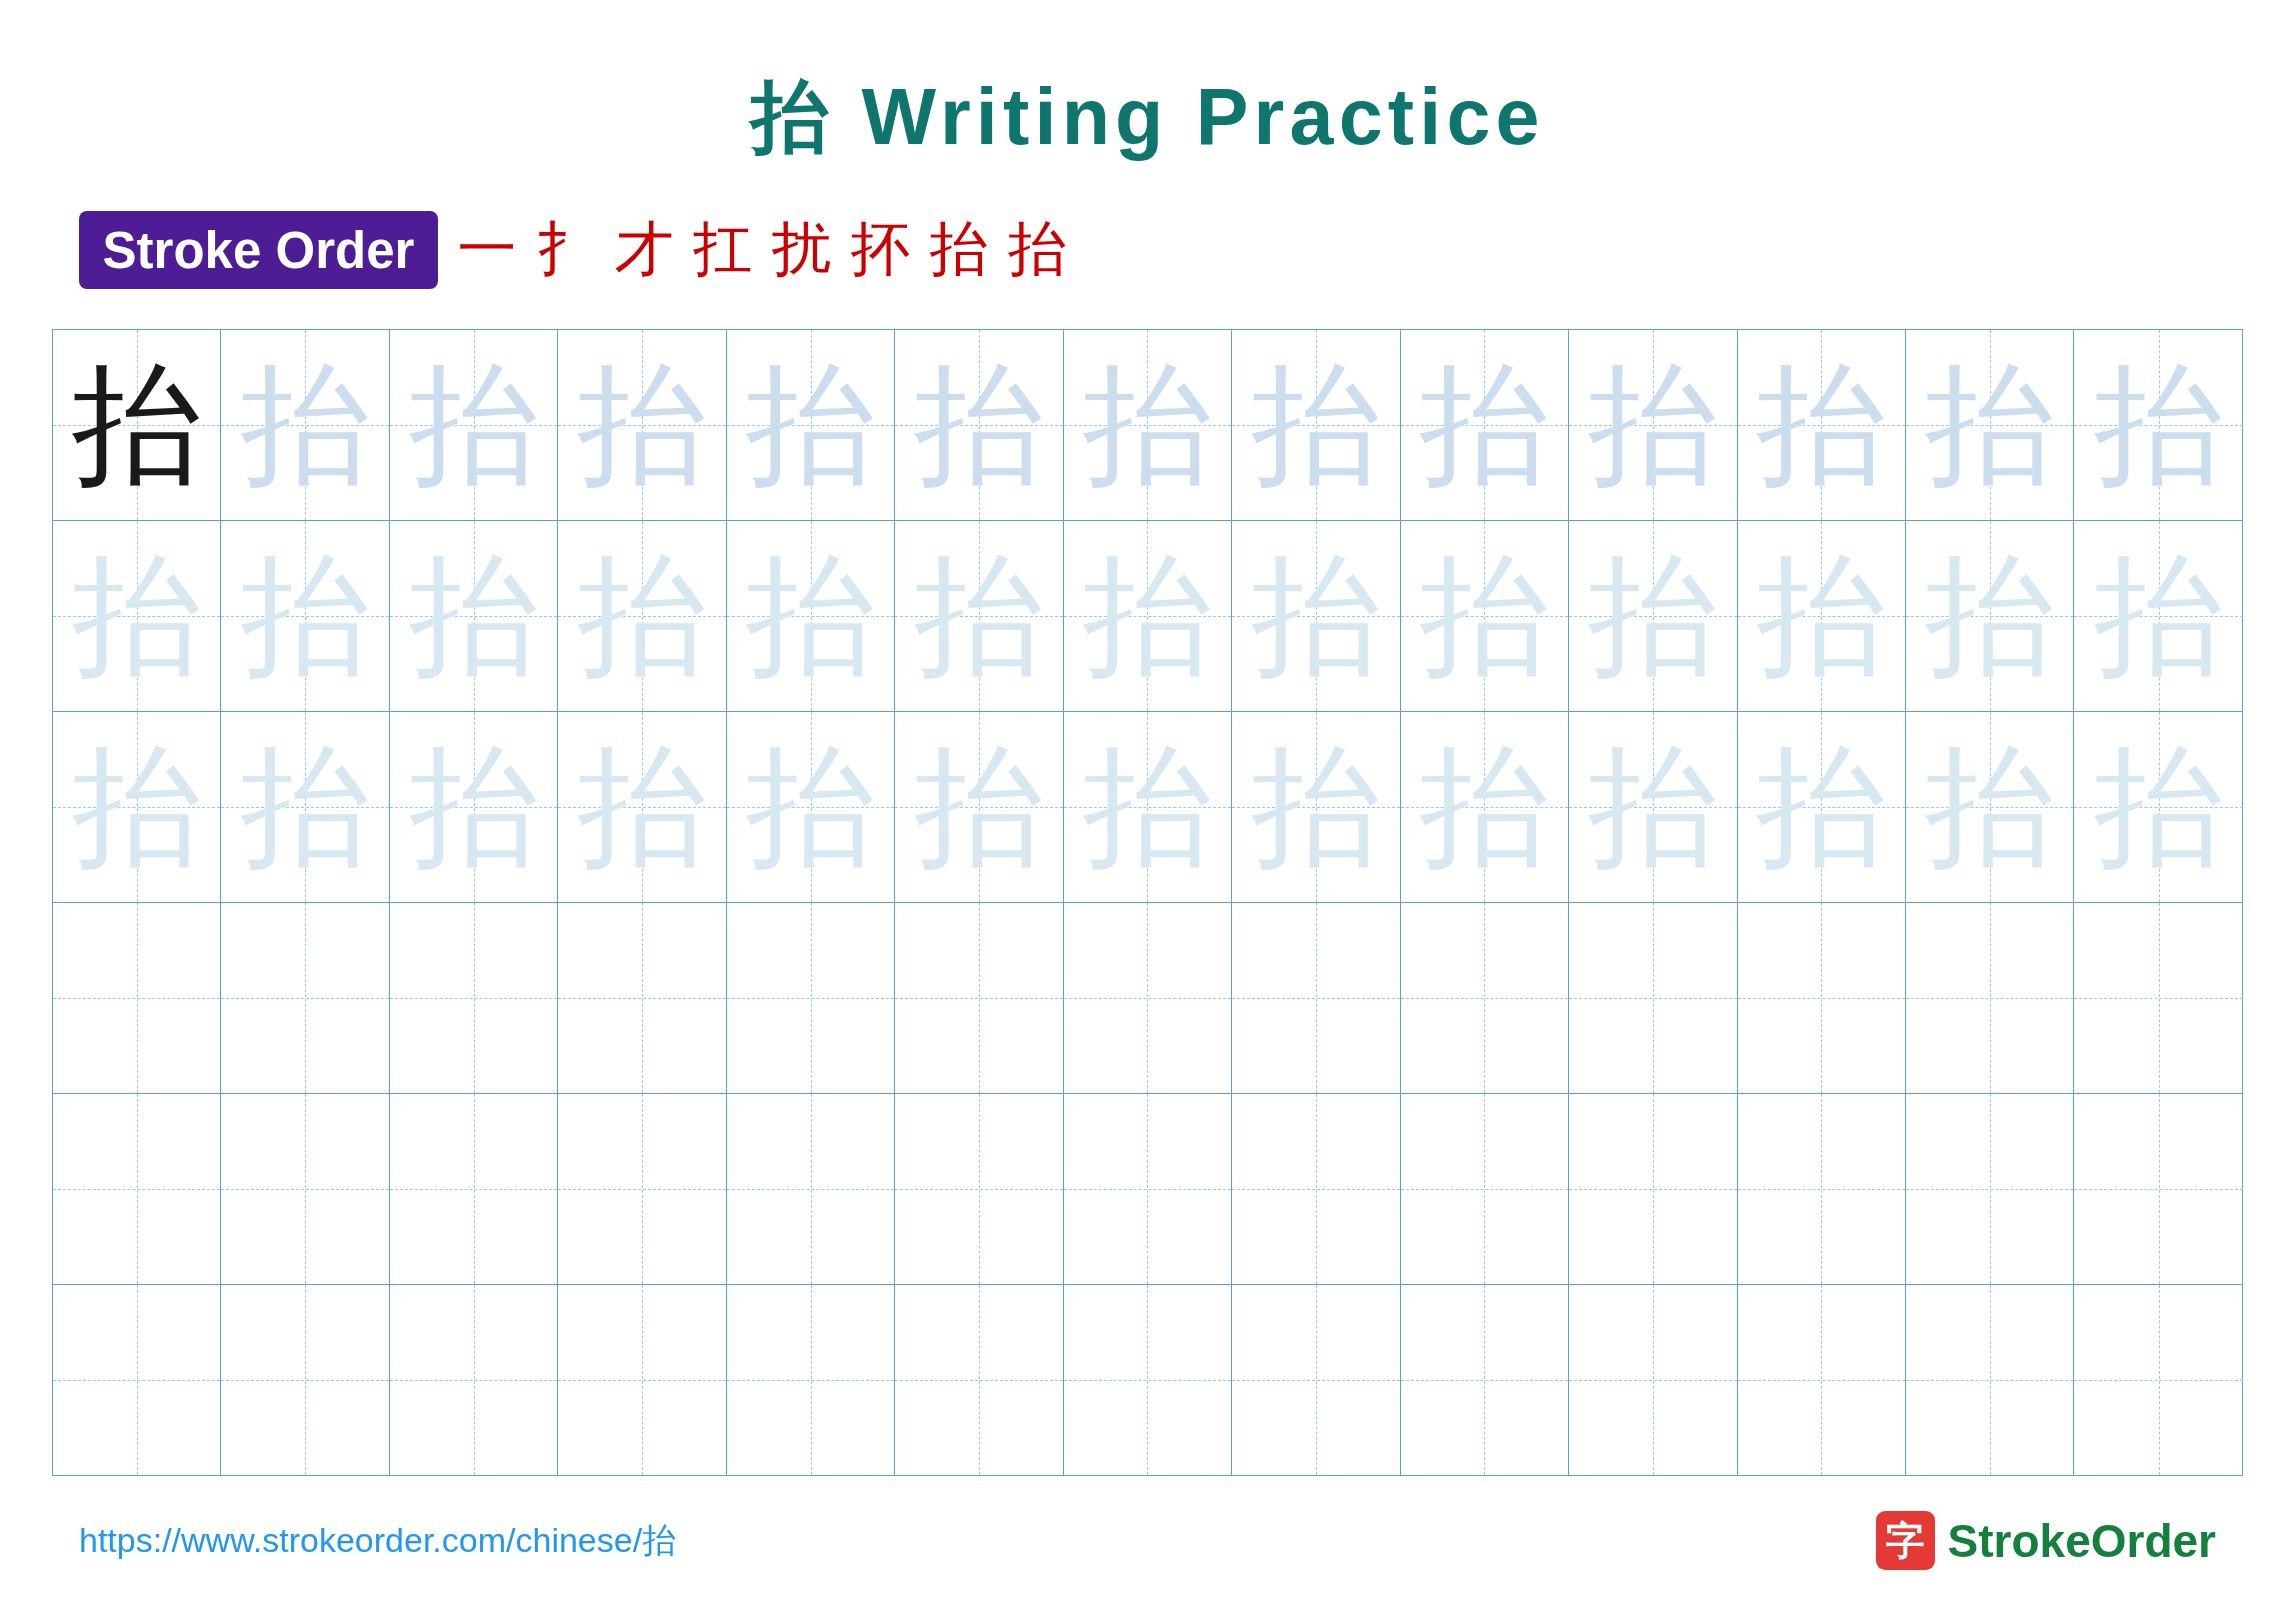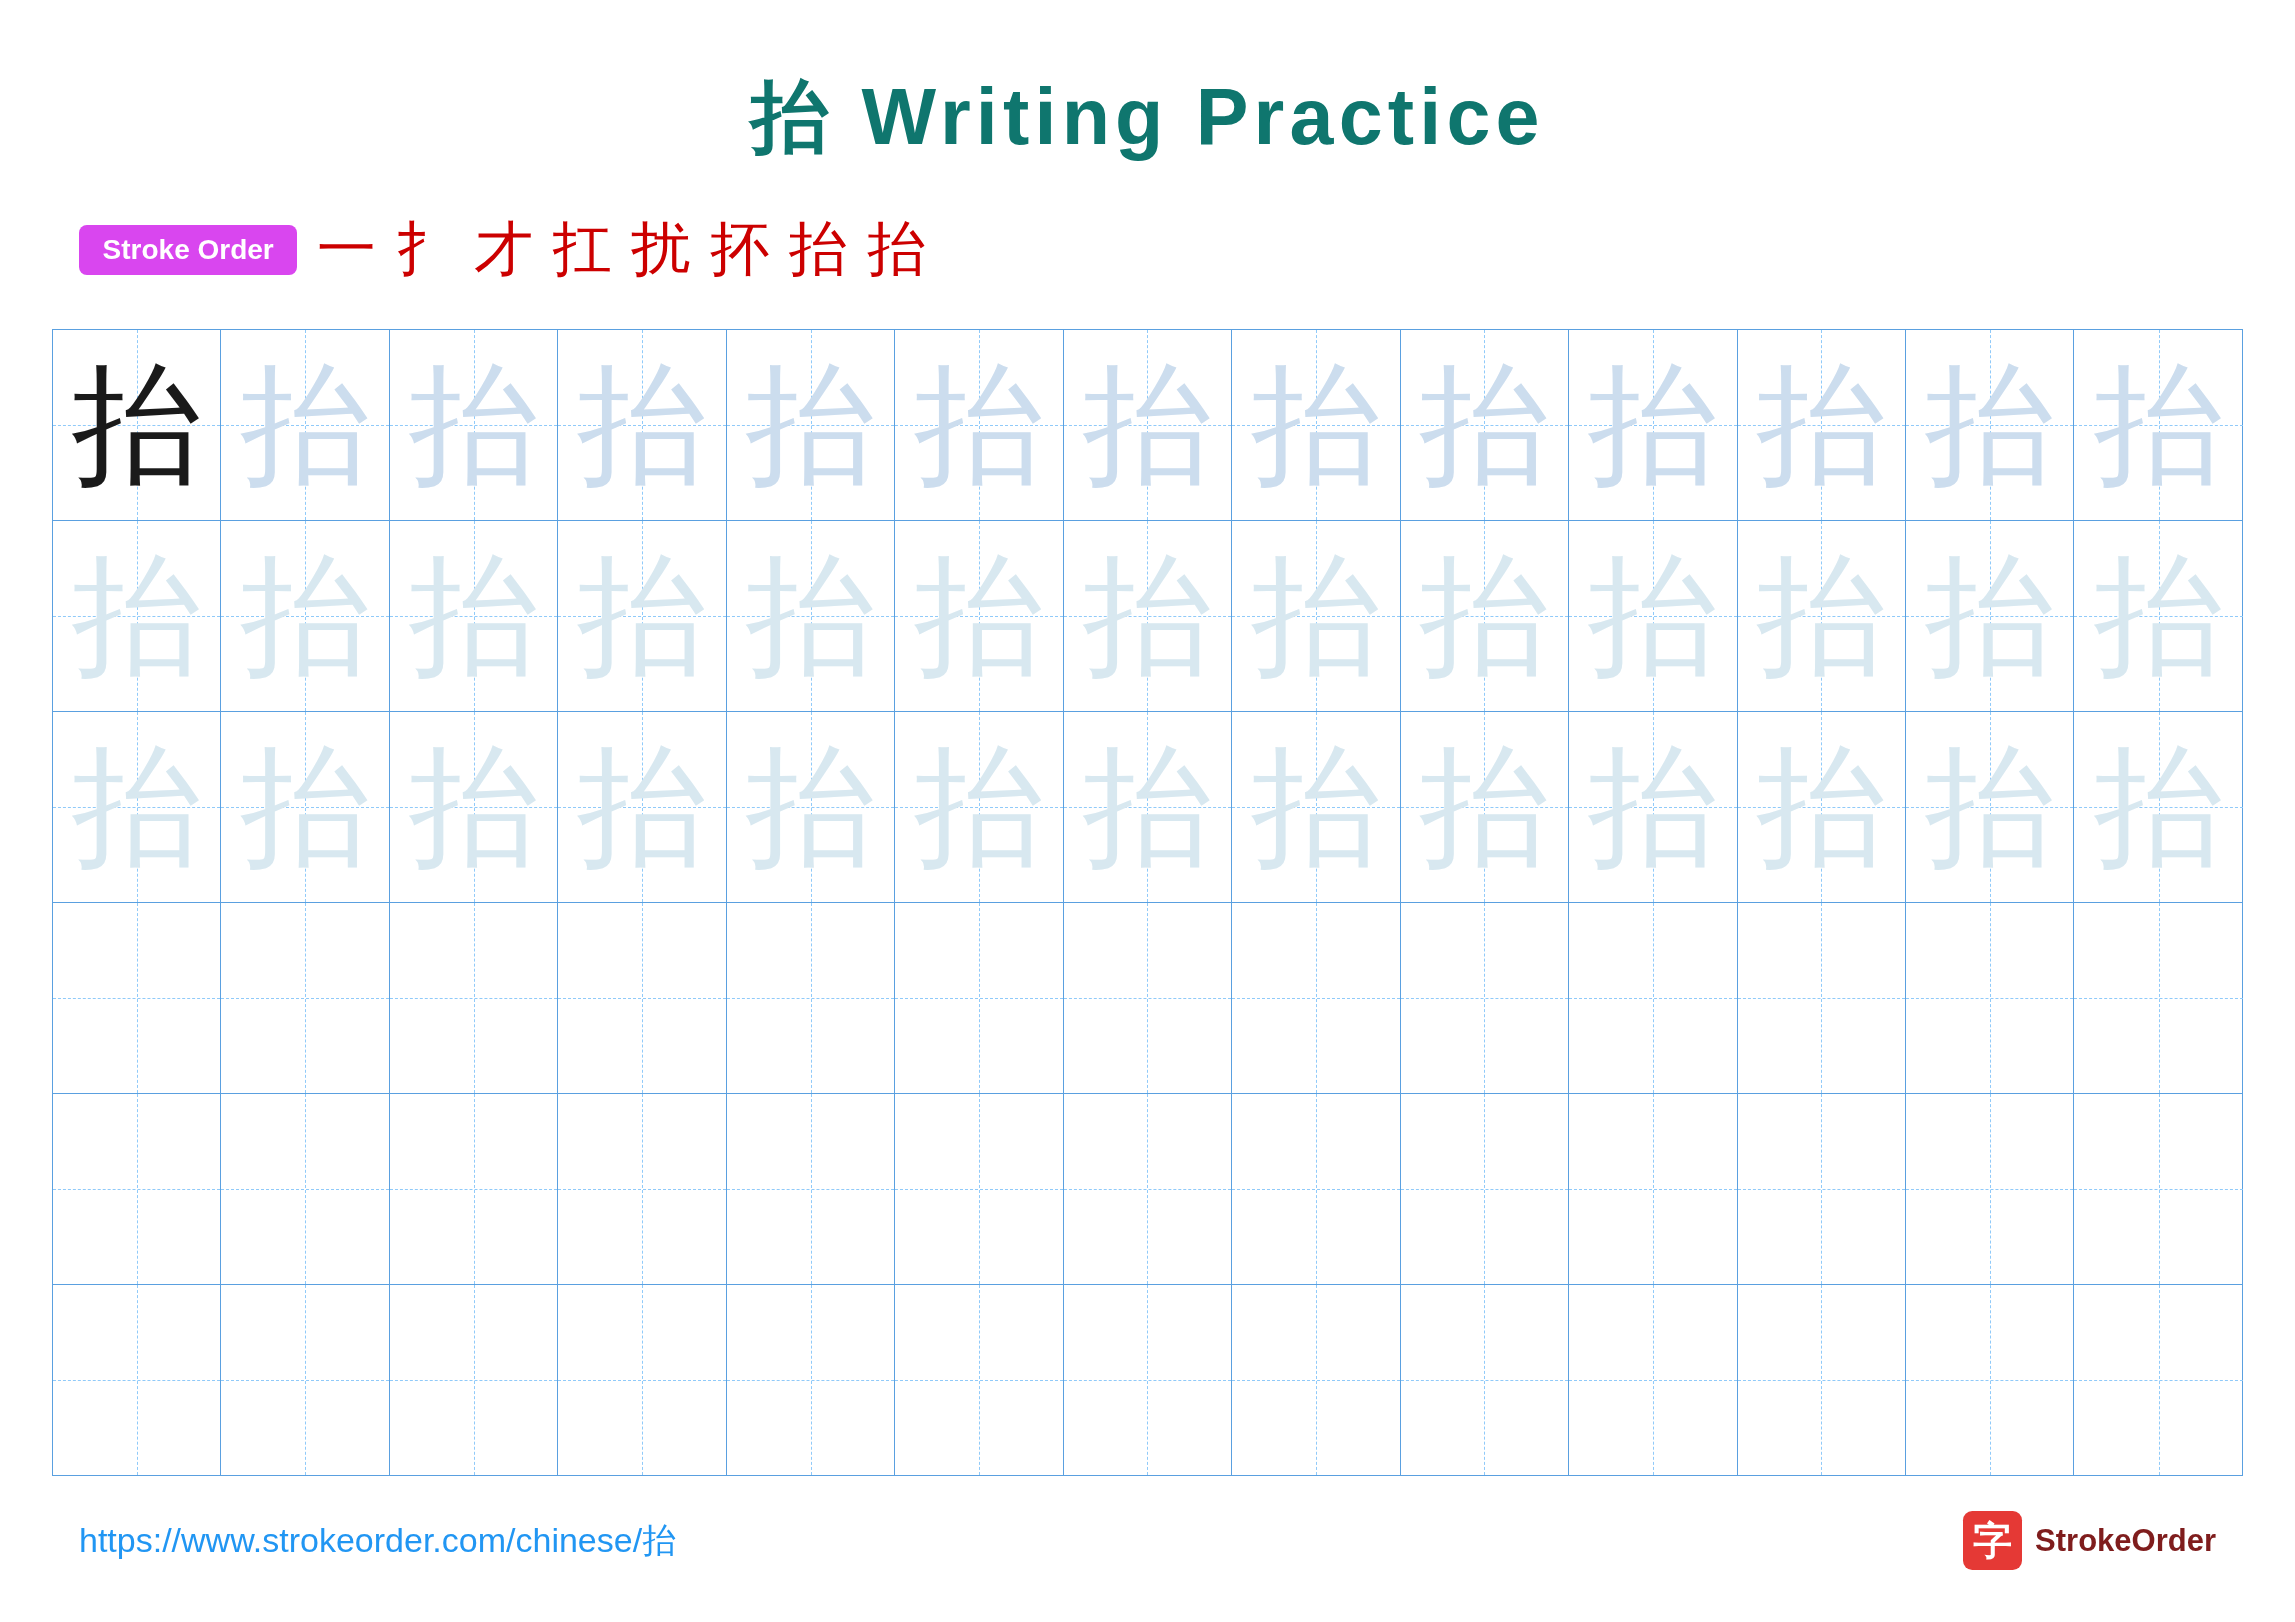--- a/index.html
+++ b/index.html
@@ -22,23 +22,23 @@
     }
 
     .stroke-order-section {
       display: flex;
       align-items: center;
       padding: 39px 79px 26px 79px;
       gap: 19.6px;
     }
 
     .stroke-order-badge {
-      background: #d946ef;
+      background: #4c1d95;
       color: white;
-      font-size: 28px;
+      font-size: 51px;
       font-weight: bold;
       padding: 9.2px 23.6px;
       border-radius: 7.9px;
       white-space: nowrap;
     }
 
     .stroke-sequence {
       display: flex;
       align-items: center;
       gap: 19.6px;
@@ -155,23 +155,23 @@
       border-radius: 9.2px;
       display: flex;
       align-items: center;
       justify-content: center;
       color: white;
       font-size: 39px;
       font-weight: bold;
     }
 
     .footer-brand-name {
-      font-size: 31px;
+      font-size: 46px;
       font-weight: bold;
-      color: #7f1d1d;
+      color: #15803d;
     }
   </style>
 </head>
 <body>
 
 <div class="page-title">抬 Writing Practice</div>
 
 <div class="stroke-order-section">
   <div class="stroke-order-badge">Stroke Order</div>
   <div class="stroke-sequence">

